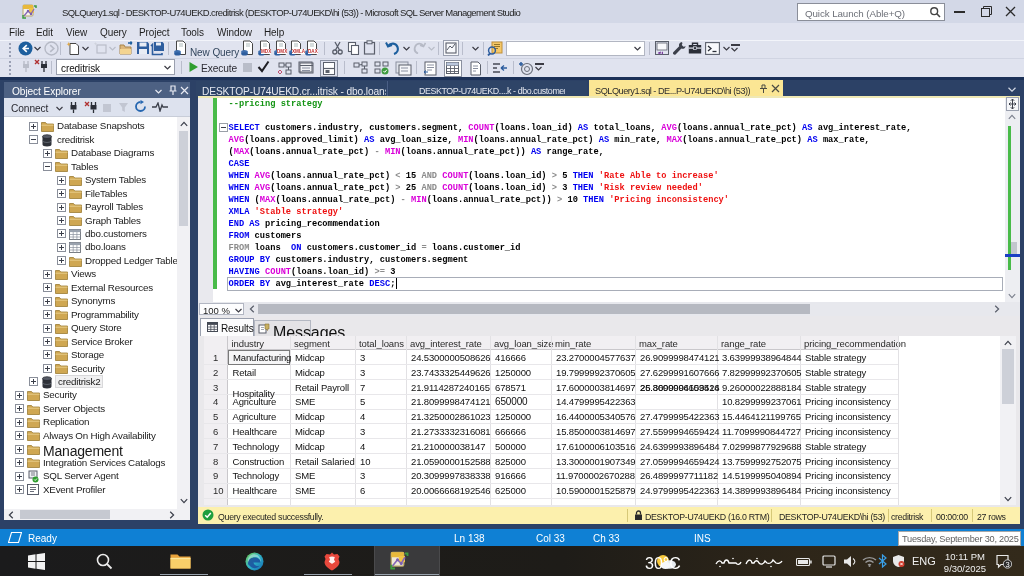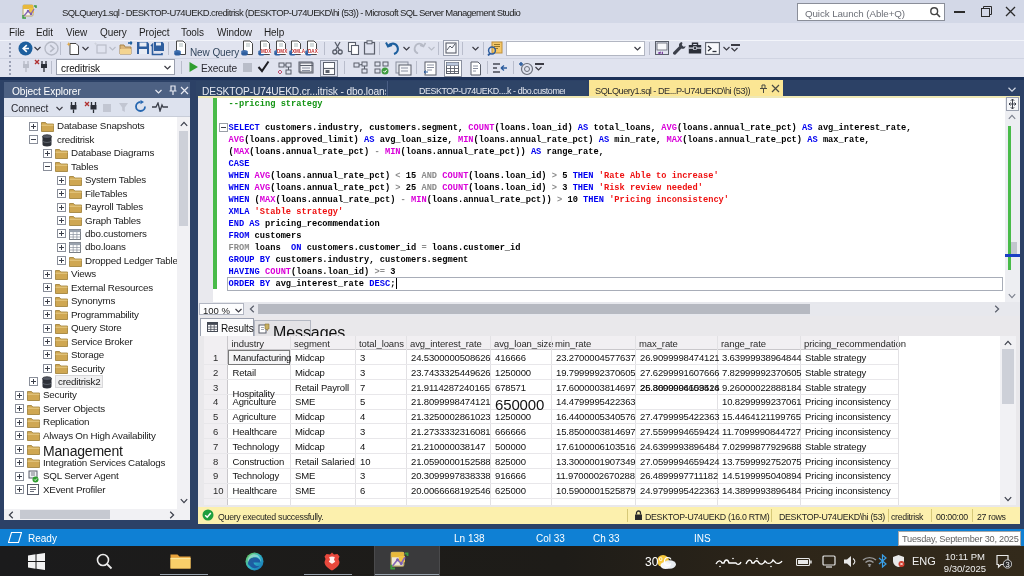--- a/index.html
+++ b/index.html
@@ -762,21 +762,21 @@
 <div class="ab" style="left:556px;top:381.5px;font-size:9.5px;letter-spacing:-0.15px;color:#111;white-space:nowrap">17.6000003814697</div>
 <div class="ab" style="left:640px;top:381.5px;font-size:9.5px;letter-spacing:-0.15px;color:#111;white-space:nowrap">26.8600006103516</div>
 <div class="ab" style="left:722px;top:381.5px;font-size:9.5px;letter-spacing:-0.15px;color:#111;white-space:nowrap">9.26000022888184</div>
 <div class="ab" style="left:805px;top:381.5px;font-size:9.5px;letter-spacing:-0.15px;color:#111;white-space:nowrap">Stable strategy</div>
 <div class="ab" style="left:204px;top:408.6px;width:694px;height:1px;background:#e8e7ea"></div>
 <div class="ab" style="left:213px;top:396.3px;font-size:9.5px;letter-spacing:-0.1px;color:#2b2b2b">4</div>
 <div class="ab" style="left:232.5px;top:396.3px;font-size:9.5px;letter-spacing:-0.15px;color:#111;white-space:nowrap">Agriculture</div>
 <div class="ab" style="left:295px;top:396.3px;font-size:9.5px;letter-spacing:-0.15px;color:#111;white-space:nowrap">SME</div>
 <div class="ab" style="left:360px;top:396.3px;font-size:9.5px;letter-spacing:-0.15px;color:#111;white-space:nowrap">5</div>
 <div class="ab" style="left:411px;top:396.3px;font-size:9.5px;letter-spacing:-0.15px;color:#111;white-space:nowrap">21.8099998474121</div>
-<div class="ab" style="left:495px;top:396.3px;font-size:15px;letter-spacing:-0.15px;color:#111;white-space:nowrap">650000</div>
+<div class="ab" style="left:495px;top:396.3px;font-size:10px;letter-spacing:-0.15px;color:#111;white-space:nowrap">650000</div>
 <div class="ab" style="left:556px;top:396.3px;font-size:9.5px;letter-spacing:-0.15px;color:#111;white-space:nowrap">14.4799995422363</div>
 <div class="ab" style="left:640px;top:382px;font-size:9.5px;letter-spacing:-0.15px;color:#111;white-space:nowrap">25.3099994659424</div>
 <div class="ab" style="left:722px;top:396.3px;font-size:9.5px;letter-spacing:-0.15px;color:#111;white-space:nowrap">10.8299999237061</div>
 <div class="ab" style="left:805px;top:396.3px;font-size:9.5px;letter-spacing:-0.15px;color:#111;white-space:nowrap">Pricing inconsistency</div>
 <div class="ab" style="left:204px;top:423.4px;width:694px;height:1px;background:#e8e7ea"></div>
 <div class="ab" style="left:213px;top:411.1px;font-size:9.5px;letter-spacing:-0.1px;color:#2b2b2b">5</div>
 <div class="ab" style="left:232.5px;top:411.1px;font-size:9.5px;letter-spacing:-0.15px;color:#111;white-space:nowrap">Agriculture</div>
 <div class="ab" style="left:295px;top:411.1px;font-size:9.5px;letter-spacing:-0.15px;color:#111;white-space:nowrap">Midcap</div>
 <div class="ab" style="left:360px;top:411.1px;font-size:9.5px;letter-spacing:-0.15px;color:#111;white-space:nowrap">4</div>
 <div class="ab" style="left:411px;top:411.1px;font-size:9.5px;letter-spacing:-0.15px;color:#111;white-space:nowrap">21.3250002861023</div>
@@ -923,21 +923,21 @@
 <path d="M12 2 L14 2 L14 4" stroke="#3f9b3f" stroke-width="1.5" fill="none"></path>
 </svg>
 <div class="ab" style="left:160px;top:573.5px;width:48px;height:1.5px;background:#98a2ac"></div>
 <div class="ab" style="left:304px;top:573.5px;width:48px;height:1.5px;background:#98a2ac"></div>
 <div class="ab" style="left:375px;top:573.5px;width:64px;height:1.5px;background:#98a2ac"></div>
 <svg class="ic" style="left:655px;top:553px" width="22" height="17" viewBox="0 0 22 17">
 <circle cx="8" cy="8" r="6" fill="#f8c93c"></circle>
 <ellipse cx="14.5" cy="11.5" rx="6.5" ry="4.2" fill="#e8edf2"></ellipse>
 <ellipse cx="10.5" cy="12.5" rx="5" ry="3.4" fill="#f6f8fb"></ellipse>
   </svg>
-<div class="ab" style="left:645px;top:555px;font-size:12px;color:#fff">30°C</div>
+<div class="ab" style="left:645px;top:555px;font-size:16px;color:#fff">30°C</div>
 <svg class="ic" style="left:714px;top:556px" width="72" height="12" viewBox="0 0 72 12">
 <path d="M2 8 C4 4 7 4 8 7 L10 7 C11 3 14 3 15 7 L22 7 C23 9 26 9 27 6" fill="none" stroke="#fff" stroke-width="1.3"></path>
 <circle cx="6" cy="10.5" r="0.8" fill="#fff"></circle>
     <circle cx="19" cy="2.5" r="0.8" fill="#fff"></circle>
 <path d="M32 8 C34 3 37 3 38 7 L40 7 C41 4 44 4 45 7 C47 9 50 8 51 5 L53 7 C55 8 58 7 59 4 L62 7 C64 8 67 7 68 5" fill="none" stroke="#fff" stroke-width="1.3"></path>
 <circle cx="43" cy="2.5" r="0.8" fill="#fff"></circle>
     <circle cx="57" cy="10.5" r="0.8" fill="#fff"></circle>
   </svg>
 <svg class="ic" style="left:796px;top:557px" width="16" height="10" viewBox="0 0 16 10">
 <rect x="0.5" y="1.5" width="13" height="7" rx="1" fill="none" stroke="#e8e8e8" stroke-width="1.1"></rect>

